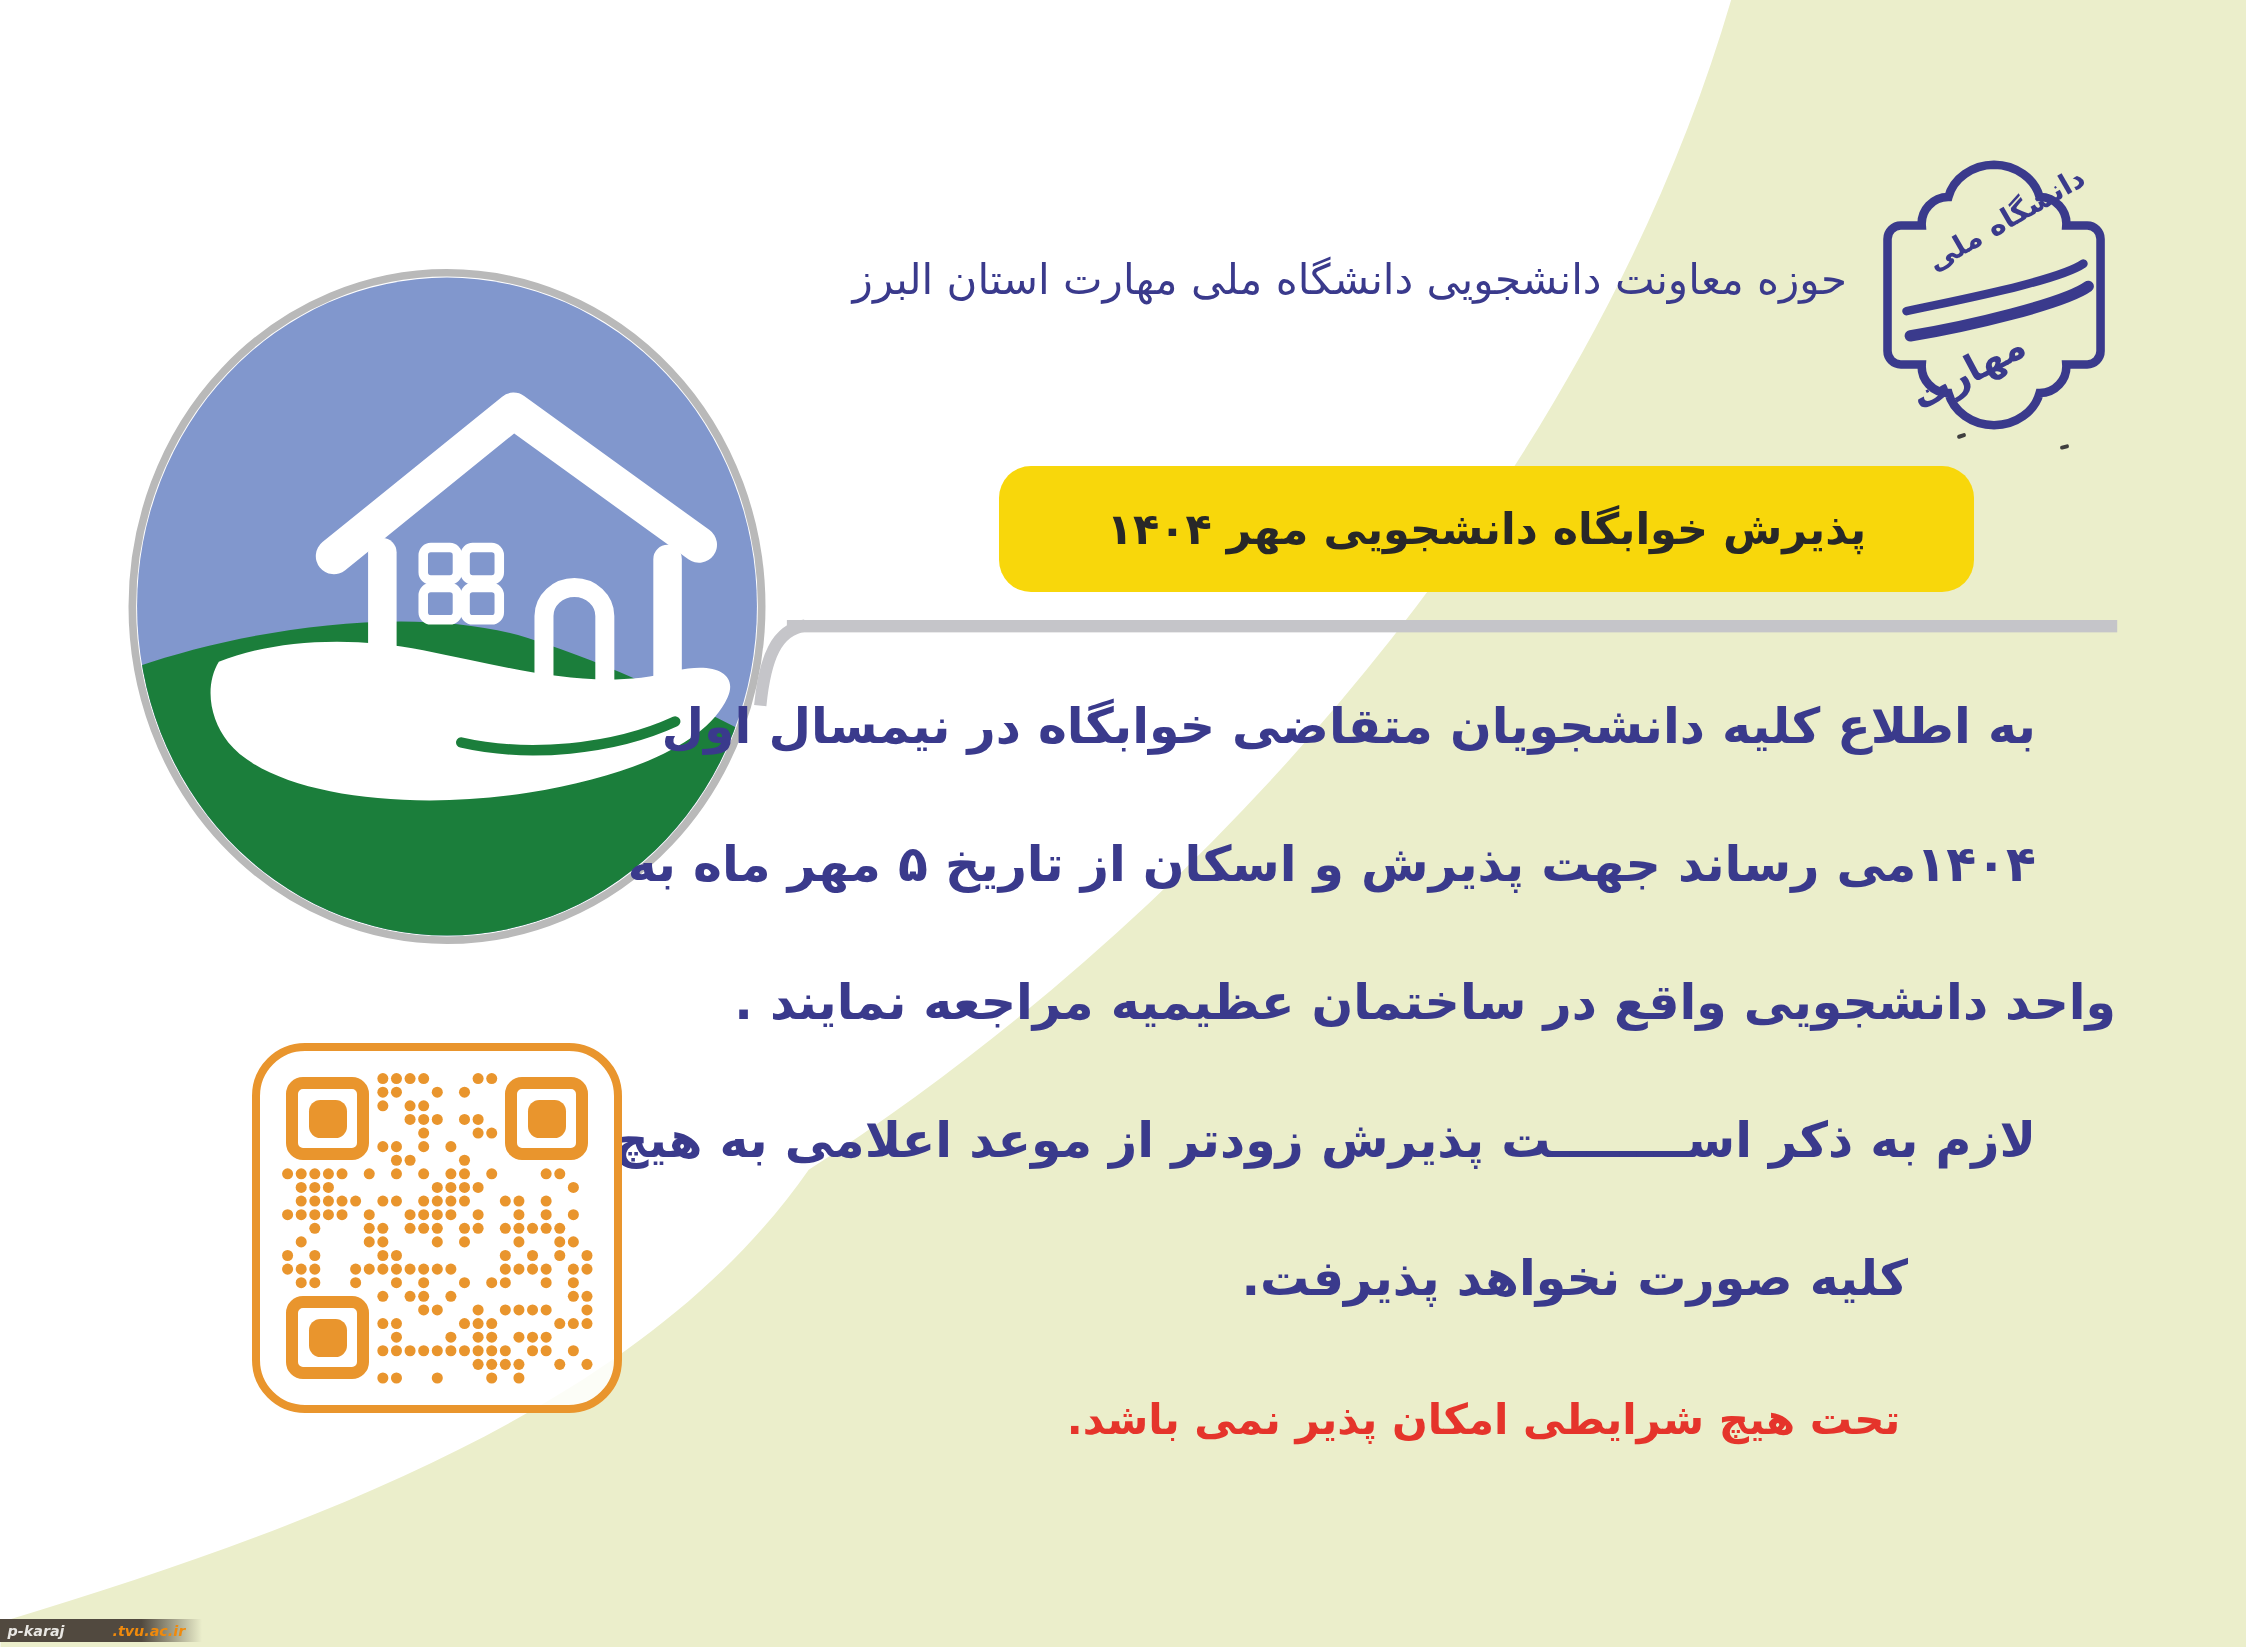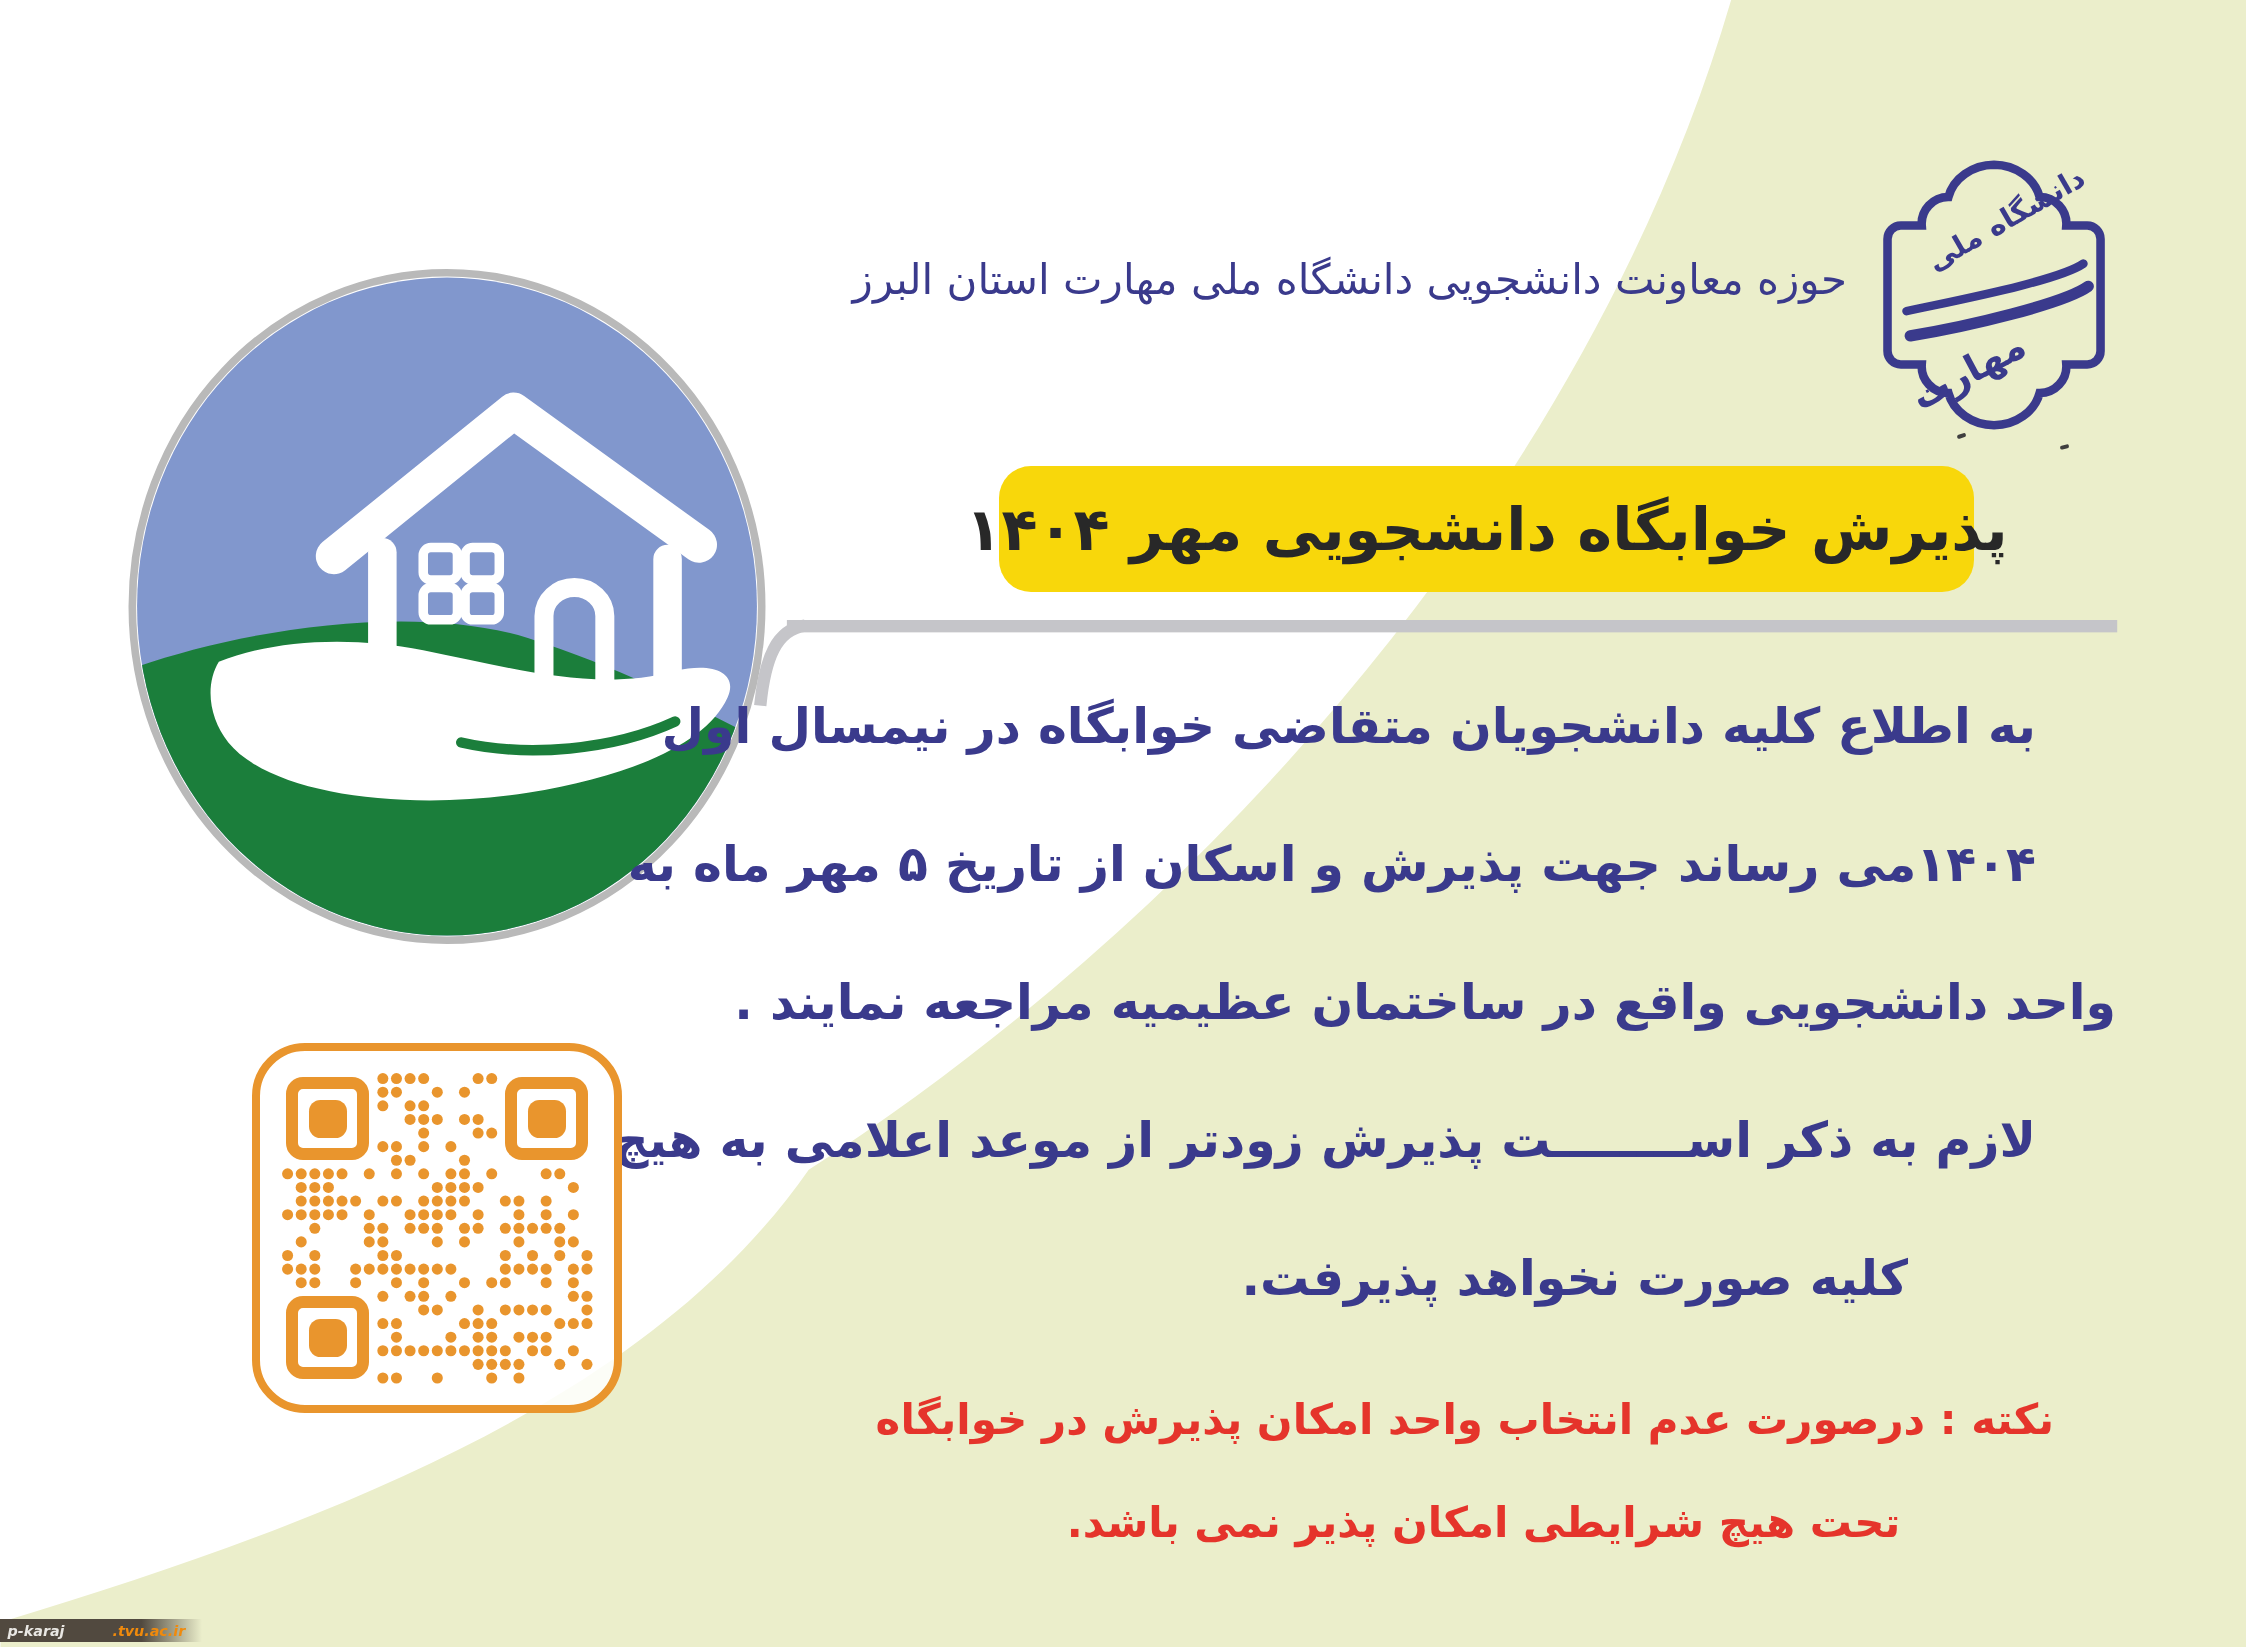--- a/index.html
+++ b/index.html
@@ -14,21 +14,21 @@
       font-size:28.5px;font-weight:bold;color:var(--purple);white-space:nowrap;direction:rtl;}
   .logo .cal2{position:absolute;left:28.5px;bottom:40px;transform:rotate(-28deg);
       font-size:38px;font-weight:bold;color:var(--purple);white-space:nowrap;direction:rtl;}
 
   .header-line{position:absolute;top:255px;right:400px;direction:rtl;white-space:nowrap;
       font-size:42px;font-weight:normal;color:var(--purple);}
 
   .title-badge{position:absolute;left:999px;top:466px;width:975px;height:126px;
       background:var(--yellow);border-radius:32px;display:flex;align-items:center;
       justify-content:center;direction:rtl;white-space:nowrap;
-      font-size:59px;font-weight:bold;color:var(--badge-text);}
+      font-size:43px;font-weight:bold;color:var(--badge-text);}
 
   .body-block{position:absolute;top:658px;right:211px;direction:rtl;text-align:right;
       font-size:49px;font-weight:bold;color:var(--purple);line-height:138px;}
   .body-block .ln{position:relative;white-space:nowrap;}
   .body-block .ln.shift-r{left:80px;}
   .body-block .ln.shift-l{left:-128px;}
 
   .note-block{position:absolute;left:913px;top:1368px;width:1141px;text-align:center;
       direction:rtl;font-size:42px;font-weight:bold;color:var(--red);line-height:103px;}
   .note-block .ln{white-space:nowrap;}
@@ -116,21 +116,20 @@
 
   <div class="body-block">
     <div class="ln">به اطلاع کلیه دانشجویان متقاضی خوابگاه در نیمسال اول</div>
     <div class="ln">۱۴۰۴می رساند جهت پذیرش و اسکان از تاریخ ۵ مهر ماه به</div>
     <div class="ln shift-r">واحد دانشجویی واقع در ساختمان عظیمیه مراجعه نمایند .</div>
     <div class="ln">لازم به ذکر اســــــــت پذیرش زودتر از موعد اعلامی به هیچ</div>
     <div class="ln shift-l">کلیه صورت نخواهد پذیرفت.</div>
   </div>
 
   <div class="note-block">
-    <div class="ln">نکته : درصورت عدم انتخاب واحد امکان پذیرش در خوابگاه</div>
     <div class="ln">تحت هیچ شرایطی امکان پذیر نمی باشد.</div>
   </div>
 
   <div class="qr">
     <svg id="qr-dots" viewBox="0 0 372 372">
         <circle cx="129.10000000000002" cy="29" r="5.8" fill="var(--qr-orange)"></circle>
         <circle cx="143.4" cy="29" r="5.8" fill="var(--qr-orange)"></circle>
         <circle cx="157.70000000000002" cy="29" r="5.8" fill="var(--qr-orange)"></circle>
         <circle cx="172" cy="29" r="5.8" fill="var(--qr-orange)"></circle>
         <circle cx="229.20000000000002" cy="29" r="5.8" fill="var(--qr-orange)"></circle>

